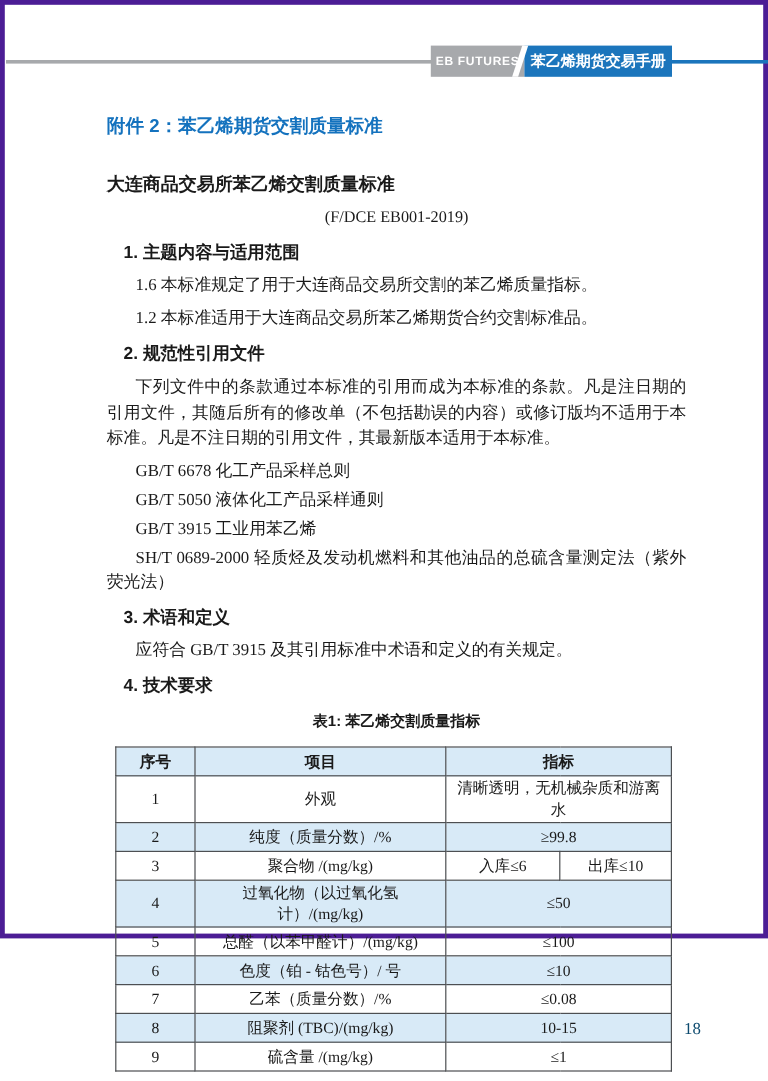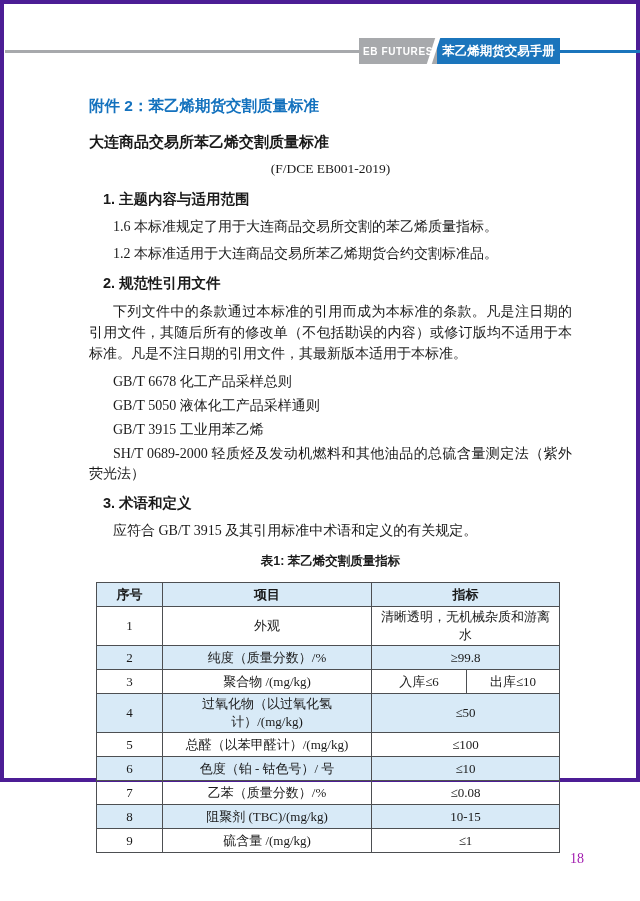--- a/index.html
+++ b/index.html
@@ -37,21 +37,21 @@
   }
   .tag-slash {
     position: absolute; left: 427px; top: 34px; width: 5px; height: 26px;
     background: #ffffff; transform: skewX(-18deg); z-index: 2;
   }
   
   .content { position: absolute; left: 85px; top: 92px; width: 483px; }
   .attachment-title {
     font-family: "Liberation Sans", "DejaVu Sans", sans-serif;
     color: #1472be; font-weight: bold; font-size: 15.5px; line-height: 20px;
-    margin-bottom: 16px;
+    margin-bottom: 28px;
   }
   .doc-title {
     text-align: left; font-weight: bold; font-size: 15px; line-height: 20px;
     margin-bottom: 8px;
   }
   .doc-code { text-align: center; font-size: 13.5px; line-height: 18px; margin-bottom: 12px; }
   .sec-heading {
     font-family: Liberation Sans, sans-serif;
     font-weight: bold; font-size: 14.5px; line-height: 18px;
     padding-left: 14px; margin-top: 10px; margin-bottom: 9px;
@@ -81,21 +81,21 @@
     border: 1px solid #4d4f52;
     height: 24px; padding: 1px 4px;
     text-align: center; vertical-align: middle;
     font-weight: normal;
   }
   .spec-table thead th { font-weight: bold; }
   .spec-table tr.shade { background: #d8eaf7; }
   
   .page-number {
     position: absolute; right: 52px; top: 847px;
-    font-size: 14px; color: #a21caf;
+    font-size: 14px; color: #0c4a6e;
   }
 </style>
 </head>
 <body>
 
 <div class="page">
 
   <div class="header-band">
     <div class="rule-gray"></div>
     <div class="rule-blue"></div>
@@ -118,20 +118,21 @@
     <div class="sec-heading">2. 规范性引用文件</div>
     <p class="para multiline">下列文件中的条款通过本标准的引用而成为本标准的条款。凡是注日期的引用文件，其随后所有的修改单（不包括勘误的内容）或修订版均不适用于本标准。凡是不注日期的引用文件，其最新版本适用于本标准。</p>
     <p class="para tight">GB/T 6678 化工产品采样总则</p>
     <p class="para tight">GB/T 5050 液体化工产品采样通则</p>
     <p class="para tight">GB/T 3915 工业用苯乙烯</p>
     <p class="para tight">SH/T 0689-2000 轻质烃及发动机燃料和其他油品的总硫含量测定法（紫外荧光法）</p>
 
     <div class="sec-heading">3. 术语和定义</div>
     <p class="para">应符合 GB/T 3915 及其引用标准中术语和定义的有关规定。</p>
 
+    <div class="sec-heading">4. 技术要求</div>
 
     <div class="table-caption">表1: 苯乙烯交割质量指标</div>
 
     <table class="spec-table">
       <colgroup>
         <col class="c-no">
           <col class="c-item">
           <col class="c-s1">
           <col class="c-s2">
       </colgroup>

